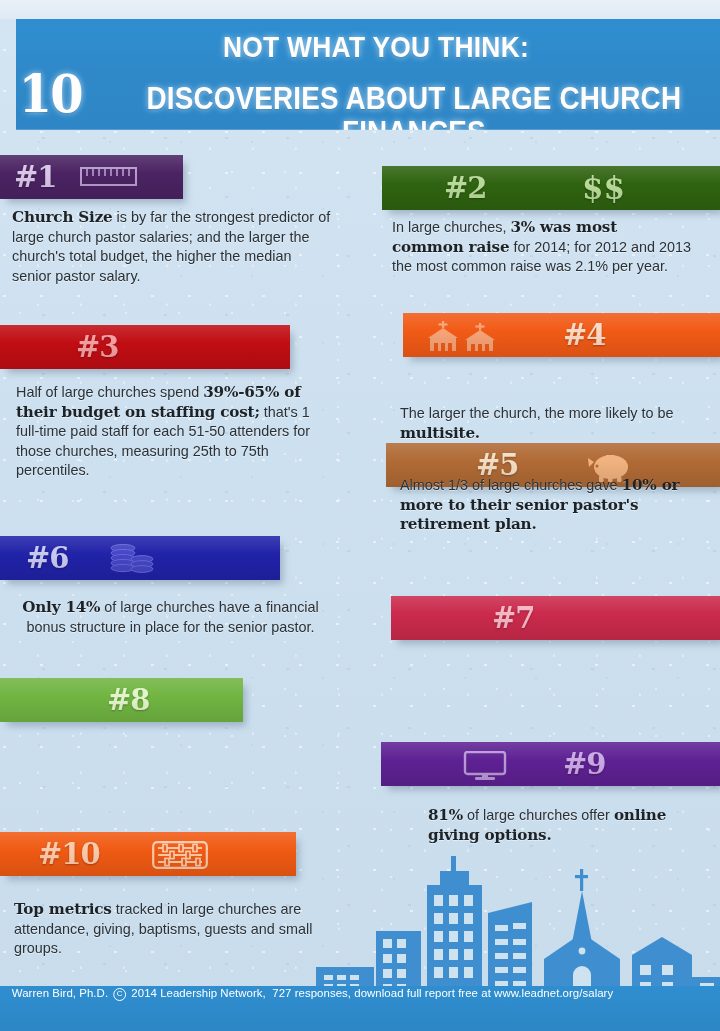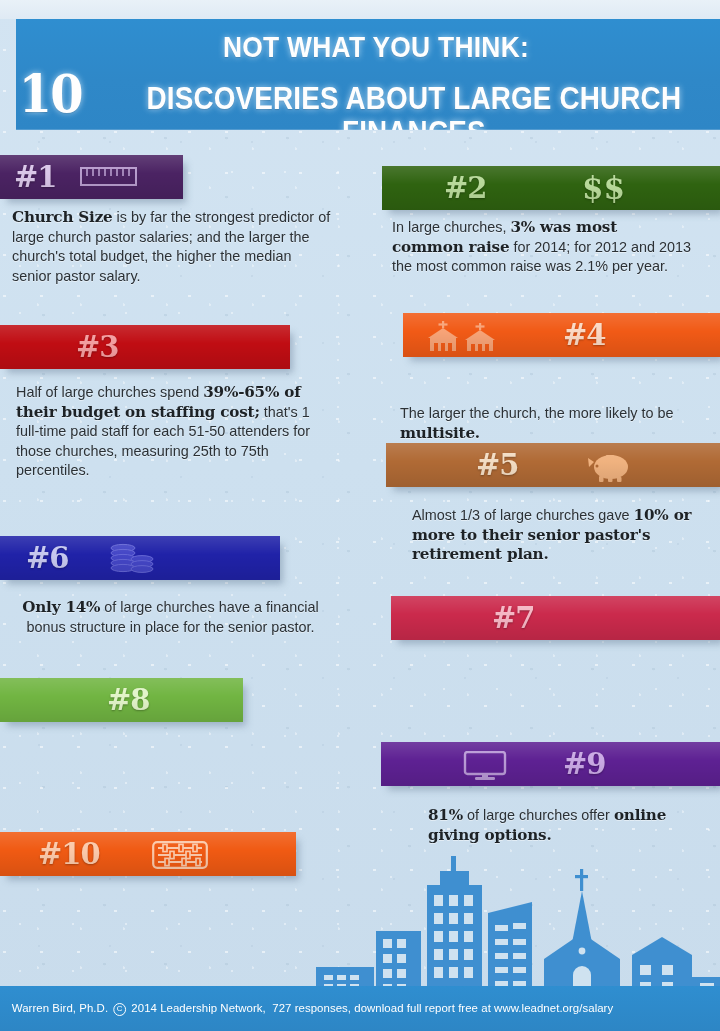--- a/index.html
+++ b/index.html
@@ -122,21 +122,21 @@
     font-size: 15.2px;
     letter-spacing: -.2px;
     color: #1d2226;
   }
 
   
   .skyline { position: absolute; left: 310px; top: 855px; width: 410px; height: 140px; }
   .footer {
     position: absolute; left: 0; top: 986px; width: 720px; height: 45px;
     background: linear-gradient(180deg,#2f8ed0 0%, #2d86c5 100%);
-    display: flex; align-items: center;
+    display: flex; 
   }
   .footer-text {
     color: #ffffff;
     font-size: 11.6px;
     font-family: "Liberation Sans", sans-serif;
     padding-left: 12px;
     letter-spacing: .05px;
     white-space: nowrap;
     transform: scaleX(.985);
     transform-origin: left center;
@@ -253,21 +253,21 @@
             <rect x="15" y="23" width="4.5" height="6" rx="1"></rect>
             <rect x="24" y="24" width="4.5" height="5" rx="1"></rect>
             <rect x="33" y="24" width="4.5" height="5" rx="1"></rect>
             <rect x="22" y="2" width="8" height="2.2" rx="1"></rect>
           </g>
           <circle cx="13" cy="13" r="1.5" fill="#b06a35"></circle>
         </svg>
       </span>
     </div>
   </div>
-  <div class="body-text" style="position:absolute; left:400px; top:506px; width:300px;margin-left:12px;">
+  <div class="body-text" style="position:absolute; left:400px; top:476px; width:300px;">
     <span>Almost 1/3 of large churches gave </span><b>10% or more to their senior pastor's retirement plan.</b>
   </div>
 
   <div class="item" style="left:0px; top:536px; width:290px;">
     <div class="bar" style="width:280px; background:#2022a8;">
       <span class="num" style="left:26px; top:8px; color:#c6c8ef;">#6</span>
       <span class="bar-icon" style="left:108px; top:6px;">
         <svg width="50" height="36" viewBox="0 0 50 36">
           <g fill="#4446c6" stroke="#6668d6" stroke-width="1">
             <ellipse cx="15" cy="6" rx="12" ry="3.6"></ellipse>
@@ -332,20 +332,23 @@
             <rect x="41" y="3.4" width="4" height="7.2"></rect>
             <rect x="18" y="10.4" width="4" height="7.2"></rect>
             <rect x="34" y="10.4" width="4" height="7.2"></rect>
             <rect x="13" y="17.4" width="4" height="7.2"></rect>
             <rect x="30" y="17.4" width="4" height="7.2"></rect>
             <rect x="44" y="17.4" width="4" height="7.2"></rect>
           </g>
         </svg>
       </span>
     </div>
+  </div>
+  <div class="body-text" style="position:absolute; left:14px; top:900px; width:310px;">
+    <b>Top metrics</b><span> tracked in large churches are attendance, giving, baptisms, guests and small groups.</span>
   </div>
 
   <div class="skyline">
     <svg width="410" height="140" viewBox="0 0 410 140">
       <g fill="#3f8fd0">
 
         <rect x="6" y="112" width="58" height="28"></rect>
 
         <rect x="66" y="76" width="45" height="64"></rect>
 

